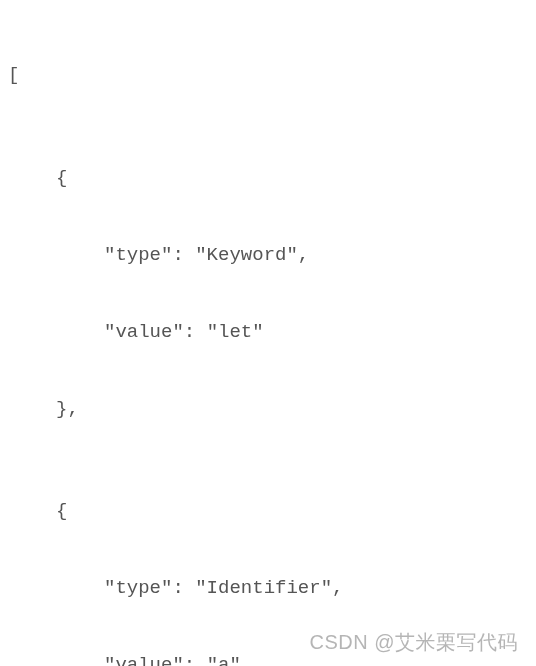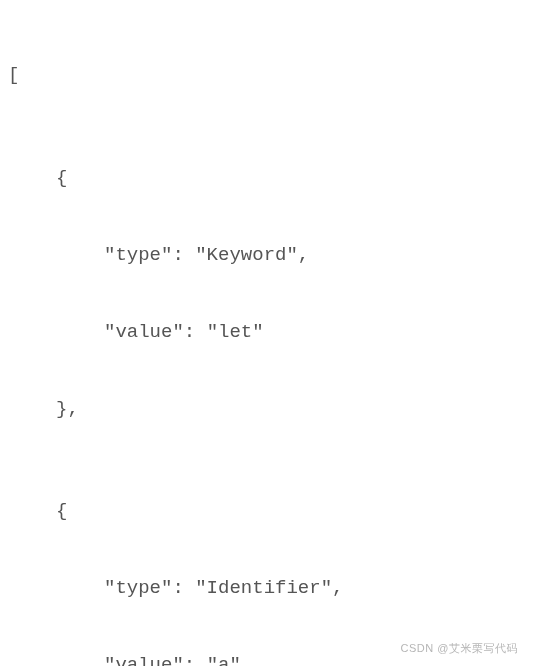--- a/index.html
+++ b/index.html
@@ -28,21 +28,21 @@
       padding-left: 48px;
     }
     .indent-2 {
       padding-left: 96px;
     }
     .watermark {
       position: absolute;
       bottom: 10px;
       right: 18px;
       font-family: Arial, sans-serif;
-      font-size: 11px;
+      font-size: 20px;
       color: rgba(120, 120, 120, 0.55);
       letter-spacing: 0.5px;
     }
   </style>
 </head>
 <body>
 
 <div class="code-block">
   <div class="bracket-main">[</div>
 

